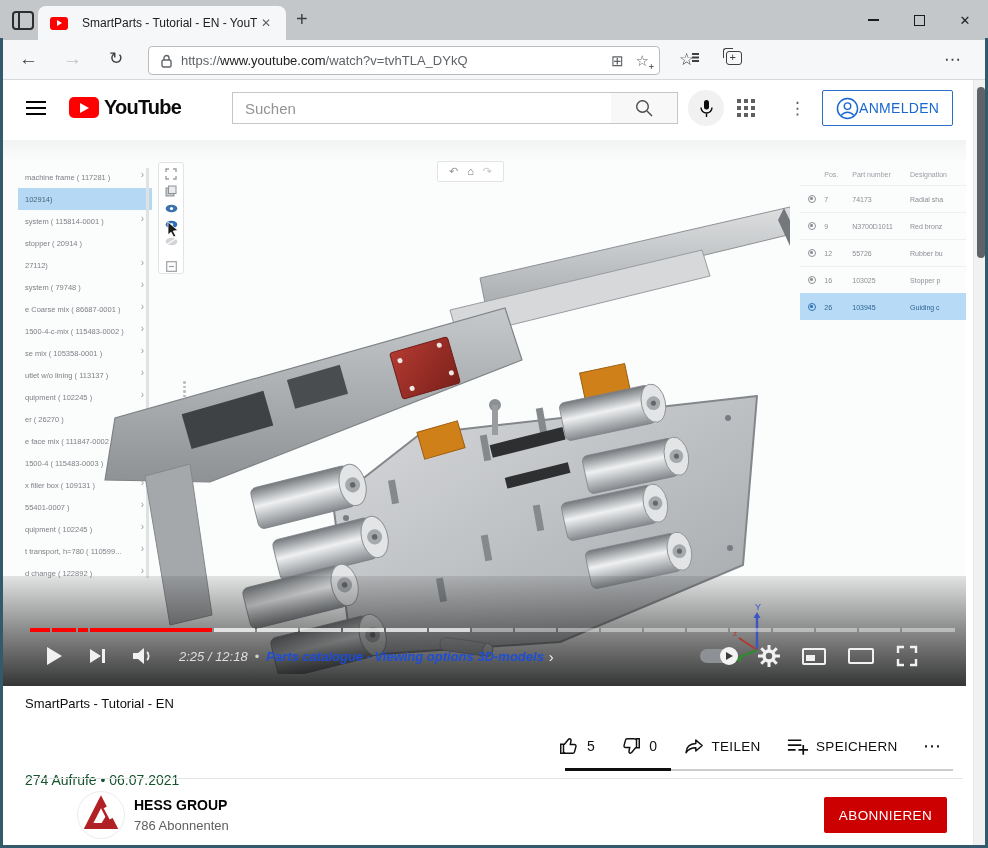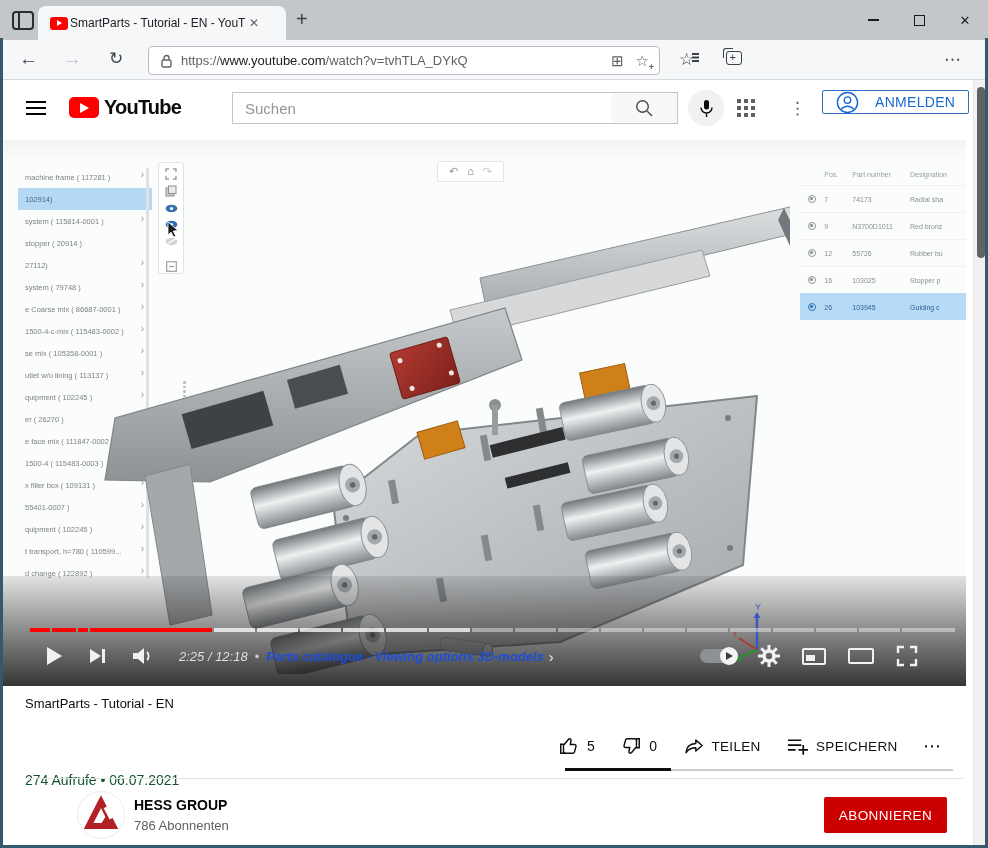--- a/index.html
+++ b/index.html
@@ -7,21 +7,21 @@
        font-family:"Liberation Sans",sans-serif;-webkit-font-smoothing:antialiased;}
   #win *{box-sizing:border-box;}
 
   
   .titlebar{position:absolute;left:0;top:0;width:988px;height:40px;background:#c4c7ca;}
   .tab-actions{position:absolute;left:12px;top:11px;width:22px;height:19px;border:2px solid #2d2d2d;border-radius:4px;background:#c4c7ca;}
   .tab-actions i{position:absolute;left:4px;top:0;width:2px;height:15px;background:#2d2d2d;}
   .tab{position:absolute;left:38px;top:6px;width:248px;height:34px;background:#f6f7f8;border-radius:8px 8px 0 0;display:flex;align-items:center;padding:0 8px 0 12px;}
   .favicon{width:18px;height:13px;background:#ff0000;border-radius:3px;position:relative;flex:0 0 auto;}
   .favicon i{position:absolute;left:7px;top:3.5px;width:0;height:0;border-left:5px solid #fff;border-top:3px solid transparent;border-bottom:3px solid transparent;}
-  .tab-title{margin-left:2px;font-size:12px;color:#202124;white-space:nowrap;overflow:hidden;width:175px;}
+  .tab-title{margin-left:14px;font-size:12px;color:#202124;white-space:nowrap;overflow:hidden;width:175px;}
   .tab-close{margin-left:4px;font-size:12px;color:#5f6368;cursor:default;}
   .newtab{position:absolute;left:296px;top:8px;font-size:20px;color:#3c4043;}
   .winctl{position:absolute;right:0;top:0;height:40px;display:flex;align-items:center;}
   .wbtn{width:46px;height:40px;display:flex;align-items:center;justify-content:center;color:#1b1b1b;font-size:13px;}
   .wmin i{display:block;width:11px;height:1.5px;background:#1b1b1b;}
   .wmax i{display:block;width:11px;height:11px;border:1.4px solid #1b1b1b;}
 
   .toolbar{position:absolute;left:0;top:40px;width:988px;height:40px;background:#f6f7f8;border-bottom:1px solid #d6d9dc;}
   .navic{position:absolute;top:48px;font-size:19px;line-height:22px;color:#3c4043;}
   .addr{position:absolute;left:148px;top:46px;width:512px;height:29px;background:#fff;border:1px solid #b9bdc1;border-radius:4px;display:flex;align-items:center;padding:0 10px 0 12px;font-size:13px;}
@@ -47,21 +47,21 @@
   .yplay i{position:absolute;left:11px;top:5.5px;width:0;height:0;border-left:9px solid #fff;border-top:5px solid transparent;border-bottom:5px solid transparent;}
   .ytxt{font-size:20px;font-weight:700;letter-spacing:-0.8px;color:#0b0b0b;margin:2px 0 0 5px;}
   .yreg{font-size:9px;color:#606060;margin:8px 0 0 3px;padding-left:48px;}
   .ysearch{position:absolute;left:232px;top:92px;width:380px;height:32px;border:1px solid #c6c6c6;padding:0 12px;font-size:15px;color:#111;font-family:"Liberation Sans",sans-serif;outline:none;}
   .ysearch::placeholder{color:#949494;}
   .ysearchbtn{position:absolute;left:611px;top:92px;width:67px;height:32px;background:#f8f8f8;border:1px solid #c6c6c6;border-left:none;display:flex;align-items:center;justify-content:center;}
   .ymic{position:absolute;left:688px;top:90px;width:36px;height:36px;border-radius:50%;background:#f1f1f1;display:flex;align-items:center;justify-content:center;}
   .yapps{position:absolute;left:737px;top:99px;width:19px;height:19px;display:grid;grid-template-columns:repeat(3,4px);grid-template-rows:repeat(3,4px);gap:3px;}
   .yapps i{background:#606060;}
   .ydots{position:absolute;left:789px;top:98px;font-size:17px;color:#606060;}
-  .signin{position:absolute;left:822px;top:90px;height:24px;border:1px solid #2e6fc4;border-radius:2px;background:#fff;display:flex;align-items:center;gap:16px;padding:0 13px;}
+  .signin{position:absolute;left:822px;top:90px;height:36px;border:1px solid #2e6fc4;border-radius:2px;background:#fff;display:flex;align-items:center;gap:0;padding:0 13px;}
   .signin span{font-size:14px;font-weight:500;letter-spacing:.3px;color:#1967d2;}
 
   
   .player-bg{position:absolute;left:0;top:140px;width:966px;height:546px;background:linear-gradient(#f2f3f3,#fbfcfc 22px);}
   .tree{position:absolute;left:18px;top:166px;width:134px;}
   .trow{position:relative;height:22px;display:flex;align-items:center;}
   .trow .lbl{padding-left:7px;font-size:7.5px;color:#7e8287;white-space:nowrap;overflow:hidden;width:112px;}
   .trow .chev{position:absolute;right:8px;top:3px;font-size:10px;color:#9aa0a5;}
   .trow.sel{background:#b5d9f4;}
   .trow.sel .lbl{color:#4a657a;}

